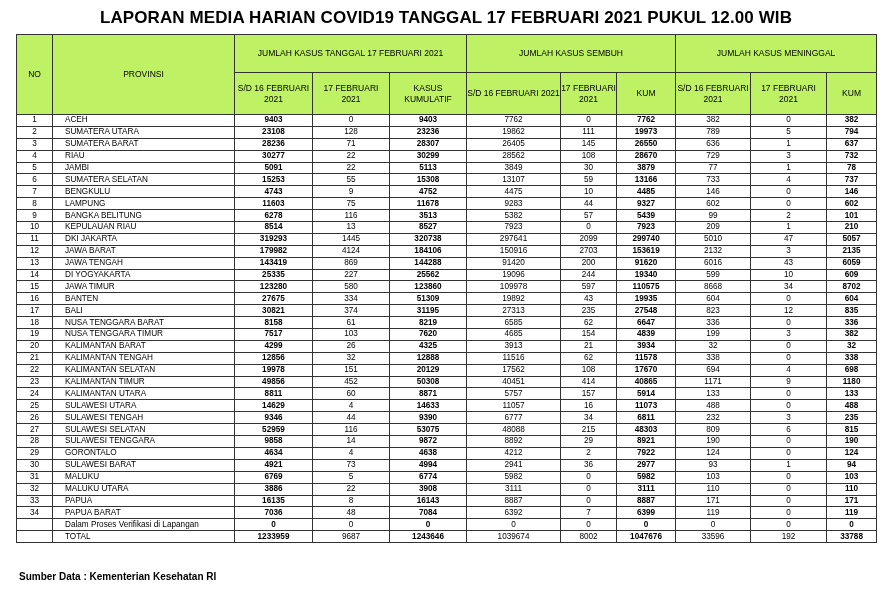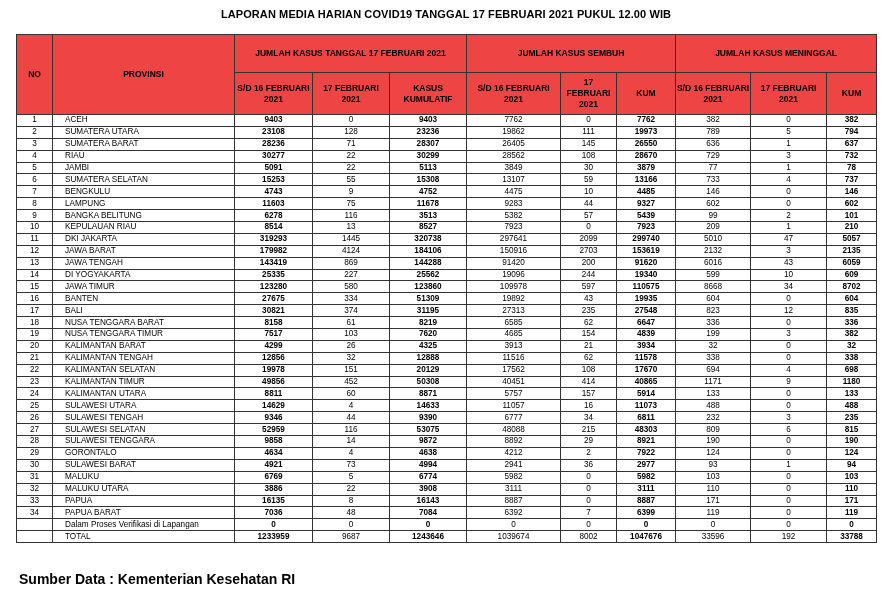--- a/index.html
+++ b/index.html
@@ -1,28 +1,28 @@
 <!DOCTYPE html>
 <html><head>
 <meta charset="utf-8">
 <style>
   html, body { margin:0; padding:0; background:#ffffff; }
   body { width:892px; height:594px; position:relative; overflow:hidden; font-family:"Liberation Sans", sans-serif; color:#000; }
-  .title { position:absolute; left:0; width:892px; top:8px; text-align:center; font-weight:bold; font-size:11px; letter-spacing:0.1px; }
+  .title { position:absolute; left:0; width:892px; top:8px; text-align:center; font-weight:bold; font-size:17px; letter-spacing:0.1px; }
   .subnote { position:absolute; left:44px; top:38px; font-weight:bold; font-size:8px; }
   table.report { position:absolute; left:16px; top:34px; border-collapse:collapse; table-layout:fixed; width:860px; }
   table.report th, table.report td { border:1px solid #333; padding:0; overflow:hidden; white-space:nowrap; }
-  table.report thead th { background:#ef4444; font-weight:bold; font-size:8.5px; text-align:center; vertical-align:middle; line-height:11px; white-space:normal;margin-left:36px; }
+  table.report thead th { background:#bef264; font-weight:normal; font-size:8.5px; text-align:center; vertical-align:middle; line-height:11px; white-space:normal;margin-left:36px; }
   table.report thead tr.h1 th { height:37px; }
   table.report thead tr.h2 th { height:41px; }
   table.report tbody td { height:10.9px; font-size:8.2px; line-height:10px; text-align:center; }
   table.report tbody td.prov { text-align:left; padding-left:12px; }
   table.report tbody td.b { font-weight:bold; }
   table.report { border:1.5px solid #222; }
-  .source { position:absolute; left:19px; top:571px; font-weight:bold; font-size:14px; }
+  .source { position:absolute; left:19px; top:571px; font-weight:bold; font-size:10px; }
 </style>
 </head>
 <body>
 
 <div class="title">LAPORAN MEDIA HARIAN COVID19 TANGGAL 17 FEBRUARI 2021 PUKUL 12.00 WIB</div>
 <div class="subnote">data dapat berubah sesuai hasil verifikasi</div>
 
 <table class="report">
   <colgroup>
     <col style="width:36px">

